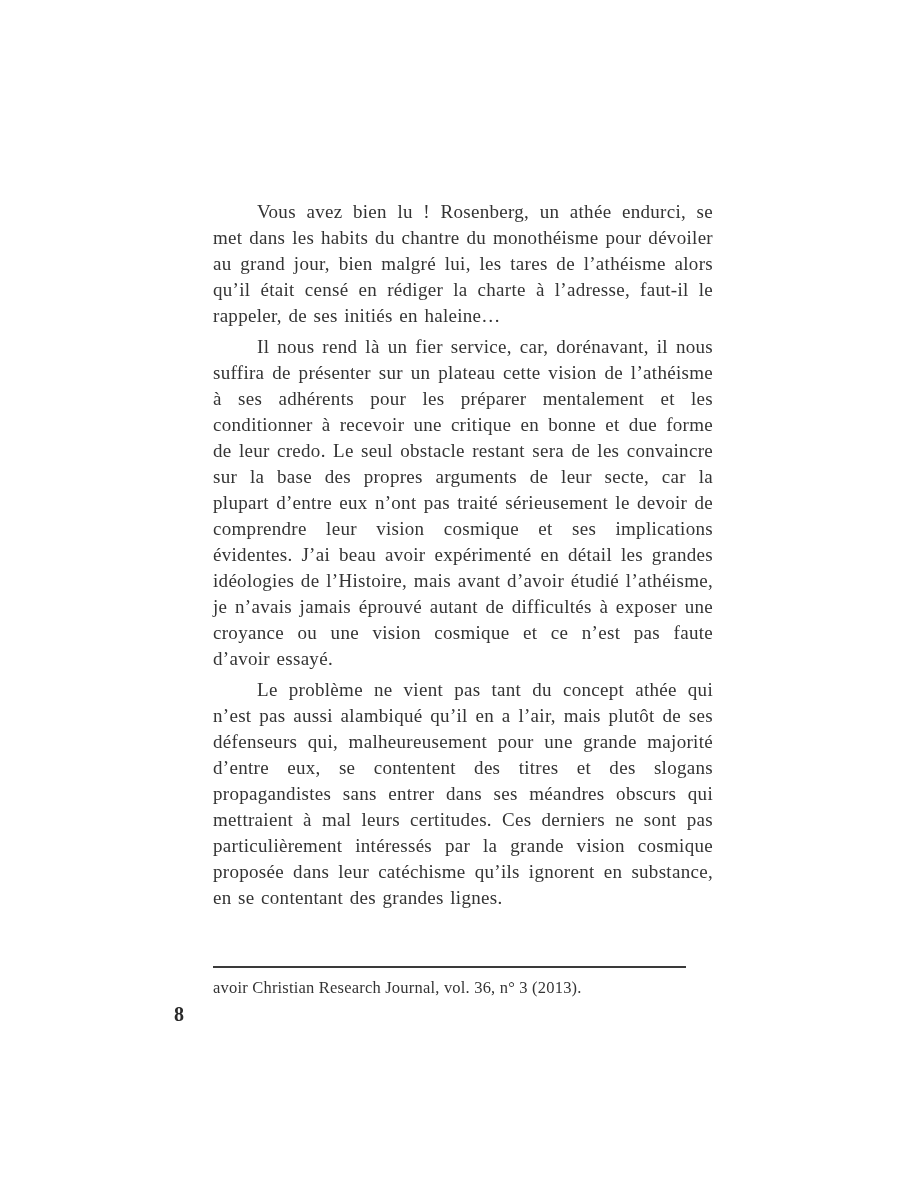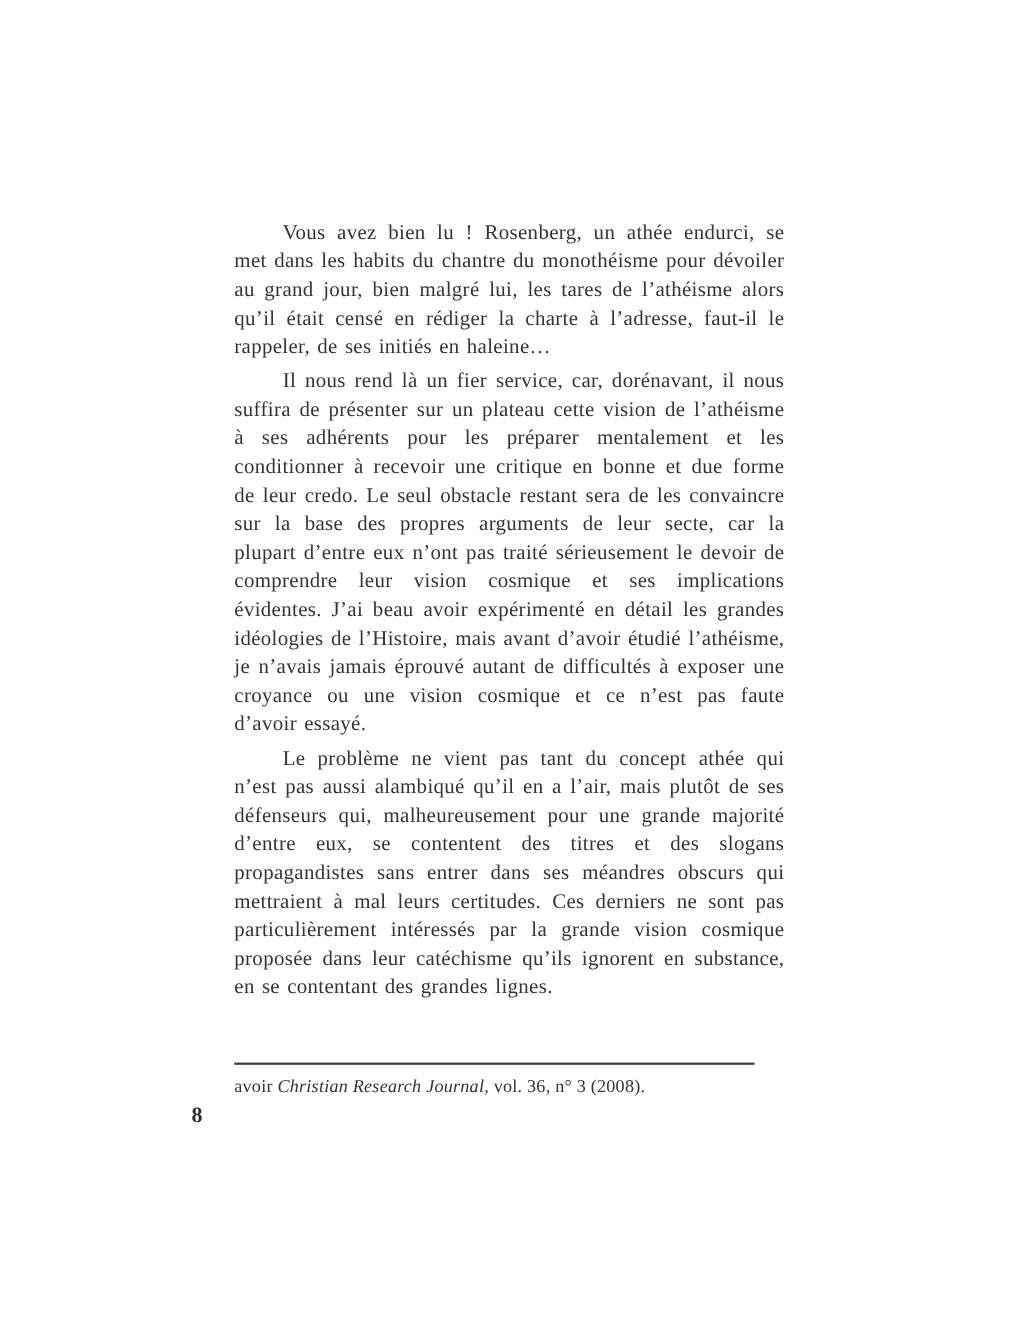--- a/index.html
+++ b/index.html
@@ -46,21 +46,20 @@
     margin: 0;
   }
   .footnote-text {
     margin: 9px 0 0 0;
     font-size: 16.5px;
     line-height: 22px;
     letter-spacing: 0.2px;
     color: #343434;
   }
   .footnote-text .italic {
-    font-style: italic;
   }
   .page-number {
     position: absolute;
     left: 174px;
     top: 1003px;
     font-size: 20px;
     font-weight: 600;
     color: #2b2b2b;
   }
 </style>
@@ -70,18 +69,18 @@
 <div class="page">
 
   <div class="body-text">
     <p>Vous avez bien lu ! Rosenberg, un athée endurci, se met dans les habits du chantre du monothéisme pour dévoiler au grand jour, bien malgré lui, les tares de l’athéisme alors qu’il était censé en rédiger la charte à l’adresse, faut-il le rappeler, de ses initiés en haleine…</p>
     <p>Il nous rend là un fier service, car, dorénavant, il nous suffira de présenter sur un plateau cette vision de l’athéisme à ses adhérents pour les préparer mentalement et les conditionner à recevoir une critique en bonne et due forme de leur credo. Le seul obstacle restant sera de les convaincre sur la base des propres arguments de leur secte, car la plupart d’entre eux n’ont pas traité sérieusement le devoir de comprendre leur vision cosmique et ses implications évidentes. J’ai beau avoir expérimenté en détail les grandes idéologies de l’Histoire, mais avant d’avoir étudié l’athéisme, je n’avais jamais éprouvé autant de difficultés à exposer une croyance ou une vision cosmique et ce n’est pas faute d’avoir essayé.</p>
     <p>Le problème ne vient pas tant du concept athée qui n’est pas aussi alambiqué qu’il en a l’air, mais plutôt de ses défenseurs qui, malheureusement pour une grande majorité d’entre eux, se contentent des titres et des slogans propagandistes sans entrer dans ses méandres obscurs qui mettraient à mal leurs certitudes. Ces derniers ne sont pas particulièrement intéressés par la grande vision cosmique proposée dans leur catéchisme qu’ils ignorent en substance, en se contentant des grandes lignes.</p>
   </div>
 
   <div class="footnote">
     <div class="footnote-rule"></div>
-    <p class="footnote-text"><span>avoir </span><span class="italic">Christian Research Journal</span><span>, vol. 36, n° 3 (2008).</span></p>
+    <p class="footnote-text"><span>avoir </span><span class="italic">Christian Research Journal</span><span>, vol. 36, n° 3 (2013).</span></p>
   </div>
 
   <div class="page-number">8</div>
 
 </div>
 
 </body></html>

